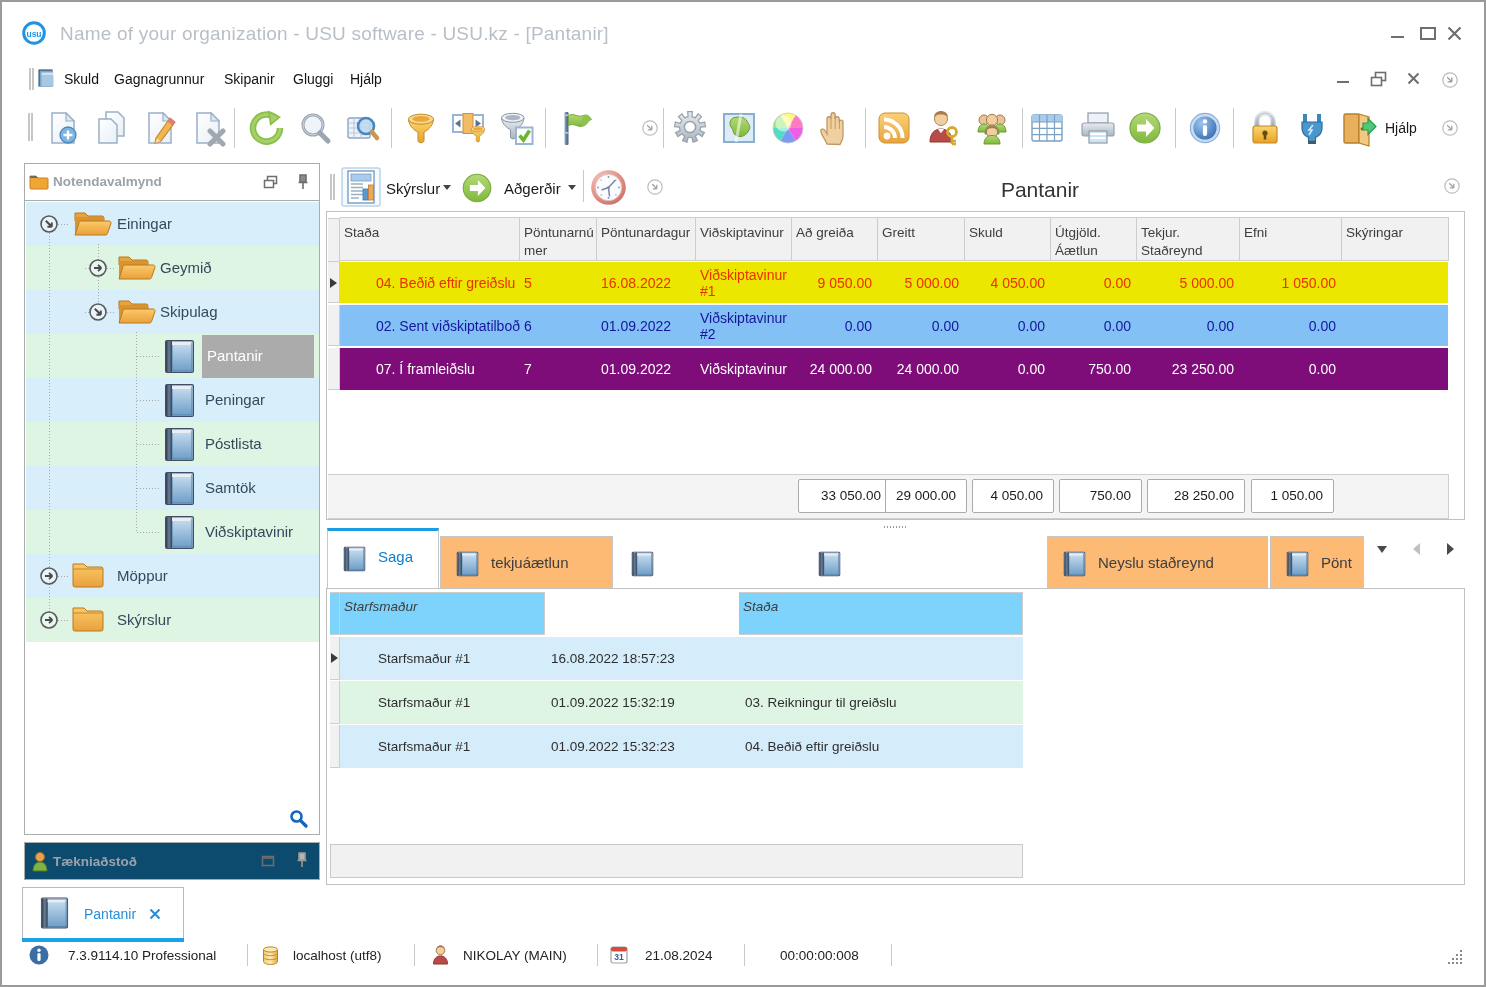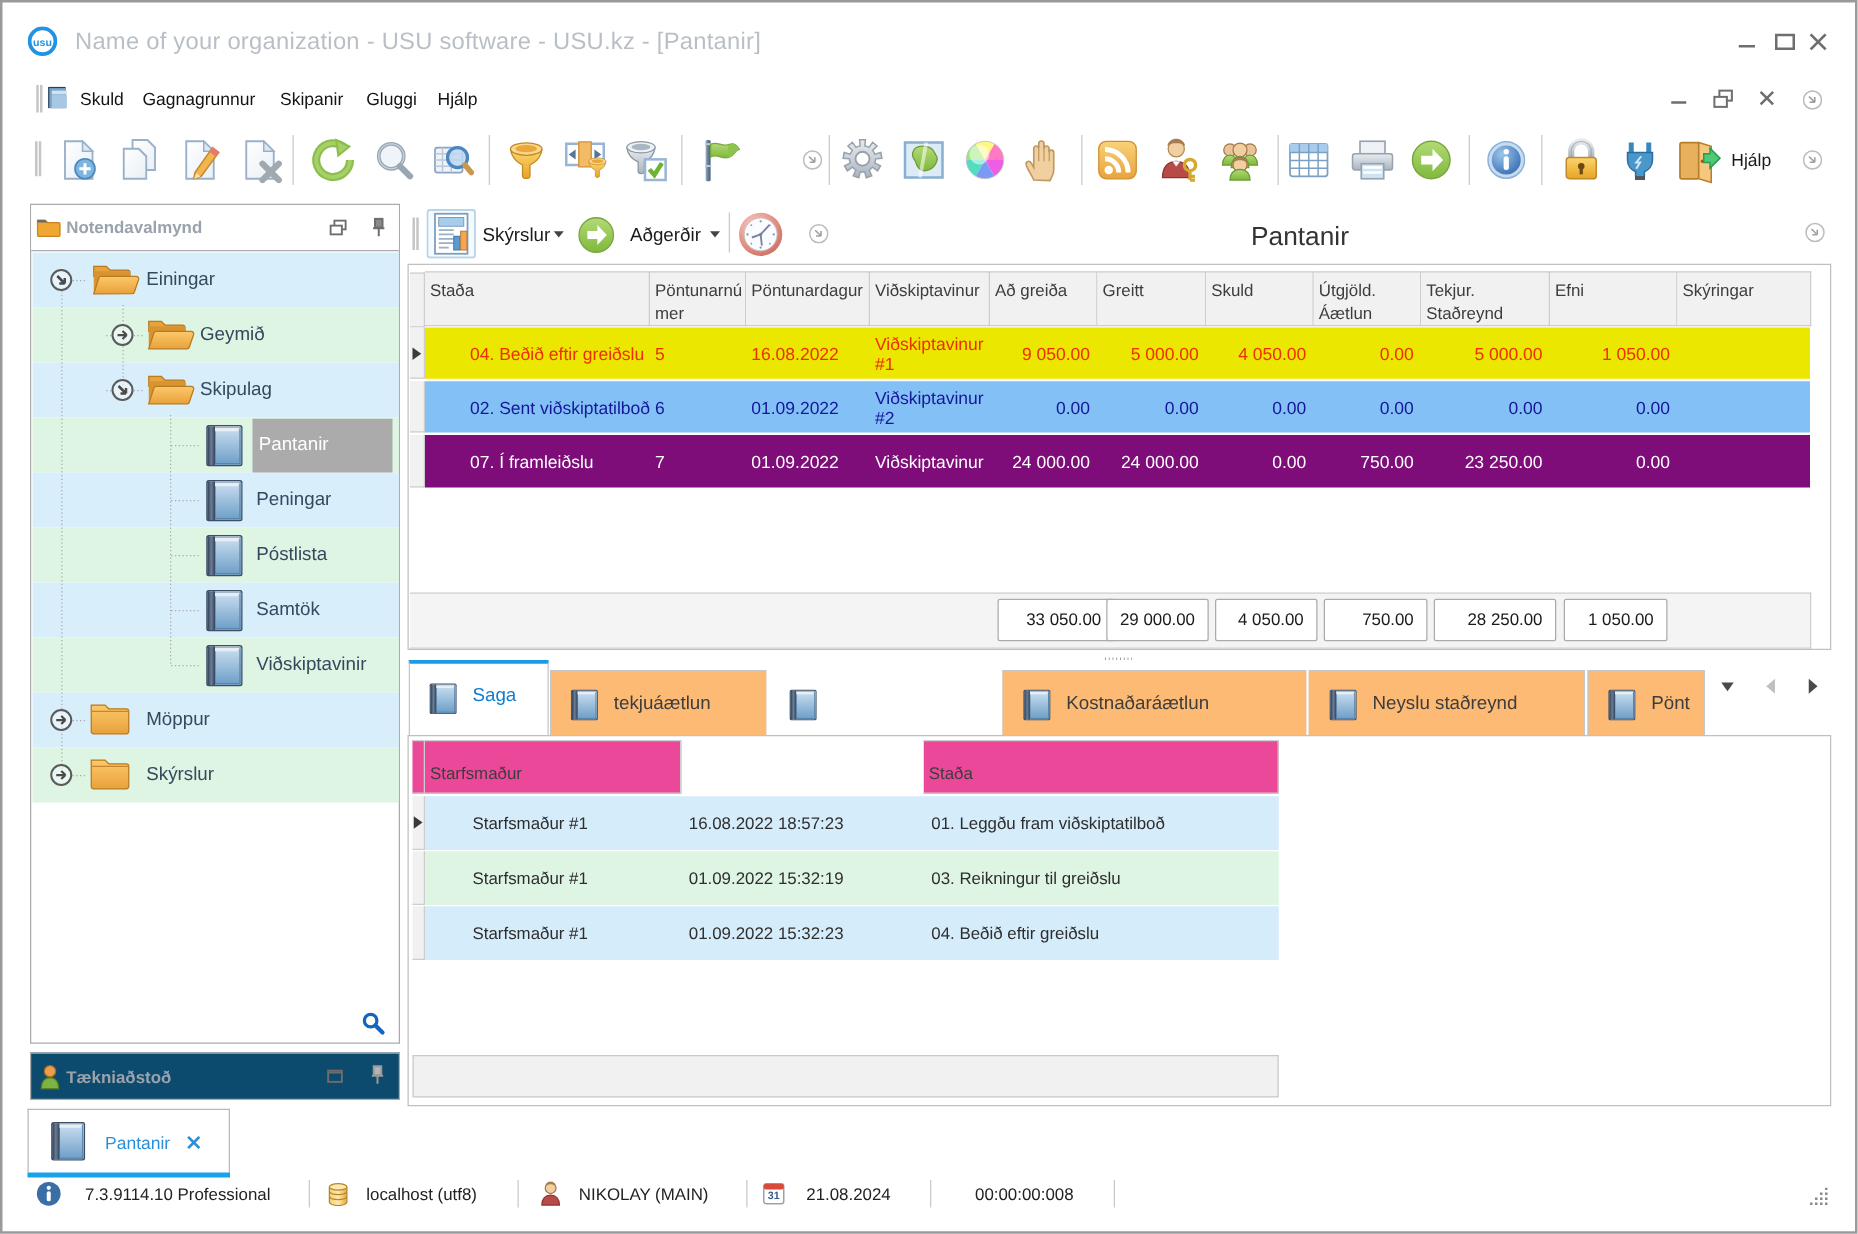--- a/index.html
+++ b/index.html
@@ -36,21 +36,21 @@
 .gcell { position:absolute; top:0; height:100%; display:flex; align-items:center; }
 .num { justify-content:flex-end; padding-right:6px; }
 #sumstrip { position:absolute; left:1px; top:262px; width:1121px; height:45px; background:#f4f4f4; border-top:1px solid #cfcfcf; border-bottom:1px solid #cfcfcf; border-right:1px solid #cfcfcf; }
 .sbox { position:absolute; top:267px; height:34px; background:#fff; border:1px solid #ababab; border-radius:2px; font-size:13.5px; color:#1a1a1a; text-align:right; padding:8px 10px 0 0; }
 
 .tab { position:absolute; top:536px; height:55px; background:#fdba74; border:1px solid #c6c6c6; font-size:15px; color:#3d3d3d; }
 .tab .tx { position:absolute; top:17px; }
 #tabactive { position:absolute; top:528px; height:60px; background:#fff; border:1px solid #c6c6c6; border-top:3px solid #199ce3; border-bottom:none; font-size:15px; color:#0d7ed2; z-index:3; }
 
 #bpanel { position:absolute; left:326px; top:588px; width:1139px; height:297px; border:1px solid #c0c0c0; background:#fff; }
-.bh { position:absolute; top:3px; height:43px; background:#ec4899; border:1px solid #cdcdcd; border-left:none; font-size:13.5px; color:#3d3d3d; padding:18px 0 0 4px; }
+.bh { position:absolute; top:3px; height:43px; background:#7dd3fc; border:1px solid #cdcdcd; border-left:none; font-size:13.5px; color:#3d3d3d; padding:6px 0 0 4px;font-style:italic; }
 .brow { position:absolute; left:13px; width:683px; height:43px; font-size:13.5px; color:#2e2e2e; }
 #bfoot { position:absolute; left:3px; top:255px; width:693px; height:34px; background:#f1f1f1; border:1px solid #c9c9c9; }
 
 #doctab { position:absolute; left:22px; top:887px; width:162px; height:51px; background:#fff; border:1px solid #b9b9b9; border-bottom:none; }
 #docline { position:absolute; left:22px; top:938px; width:162px; height:4px; background:#19a2ec; }
 .stx { position:absolute; top:948px; font-size:13.5px; color:#222; }
 .ssep { position:absolute; top:944px; width:1px; height:22px; background:#c9c9c9; }
 </style>
 </head>
 <body>
@@ -699,23 +699,20 @@
           <stop offset="0.5" stop-color="#6a7e96"></stop>
           <stop offset="1" stop-color="#33445c"></stop>
         </linearGradient>
 </defs>
 <rect x="1" y="1" width="29" height="33" rx="2" fill="#3d4e66"></rect>
       <rect x="2" y="2" width="27" height="31" rx="1.5" fill="url(#bkgG)"></rect>
 <rect x="8" y="3" width="20" height="29" fill="url(#bkcG)" stroke="#5580a8" stroke-width="1"></rect>
 <path d="M3 3 h25 l-2 3 h-21 z" fill="#e8eef4"></path>
       <rect x="2" y="2" width="6" height="31" fill="url(#bksG)"></rect>
     </svg>
-<div class="tab" style="left:802px;width:243px">
-      <span class="tx" style="left:50px">Kostnaðaráætlun</span>
-    </div>
 <svg class="abs" style="left:818px;top:551px" width="23" height="26" viewBox="0 0 31 35">
 <defs>
 <linearGradient id="bkgG" x1="0" y1="0" x2="0" y2="1">
           <stop offset="0" stop-color="#d8e6f2"></stop>
           <stop offset="1" stop-color="#88aed0"></stop>
         </linearGradient>
 <linearGradient id="bkcG" x1="0" y1="0" x2="0" y2="1">
           <stop offset="0" stop-color="#cadff0"></stop>
           <stop offset="1" stop-color="#6f9fc8"></stop>
         </linearGradient>
@@ -788,21 +785,20 @@
       <div class="bh" style="left:3px;top:3px;width:10px;border-right:1px solid #cdcdcd"></div>
 <div class="bh" style="left:13px;width:205px">Starfsmaður</div>
 <div class="bh" style="left:412px;width:284px">Staða</div>
 <div style="position:absolute;left:3px;top:48px;width:10px;height:43px;background:#f1f1f1;border-right:1px solid #cdcdcd;border-bottom:1px solid #cdcdcd"></div>
 <div style="position:absolute;left:3px;top:92px;width:10px;height:43px;background:#f1f1f1;border-right:1px solid #cdcdcd;border-bottom:1px solid #cdcdcd"></div>
 <div style="position:absolute;left:3px;top:136px;width:10px;height:43px;background:#f1f1f1;border-right:1px solid #cdcdcd;border-bottom:1px solid #cdcdcd"></div>
 <div style="position:absolute;left:4px;top:64px;width:0;height:0;border-top:5px solid transparent;border-bottom:5px solid transparent;border-left:7px solid #3a3a3a"></div>
 <div class="brow" style="top:48px;background:#d5ecfb">
         <div class="gcell" style="left:0px;width:205px;padding-left:38px;">Starfsmaður #1</div>
         <div class="gcell " style="left:205px;width:194px;padding-left:6px;">16.08.2022 18:57:23</div>
-        <div class="gcell " style="left:399px;width:284px;padding-left:6px;">01. Leggðu fram viðskiptatilboð</div>
       </div>
 <div class="brow" style="top:92px;background:#def5e3">
         <div class="gcell" style="left:0px;width:205px;padding-left:38px;">Starfsmaður #1</div>
         <div class="gcell " style="left:205px;width:194px;padding-left:6px;">01.09.2022 15:32:19</div>
         <div class="gcell " style="left:399px;width:284px;padding-left:6px;">03. Reikningur til greiðslu</div>
       </div>
 <div class="brow" style="top:136px;background:#d5ecfb">
         <div class="gcell" style="left:0px;width:205px;padding-left:38px;">Starfsmaður #1</div>
         <div class="gcell " style="left:205px;width:194px;padding-left:6px;">01.09.2022 15:32:23</div>
         <div class="gcell " style="left:399px;width:284px;padding-left:6px;">04. Beðið eftir greiðslu</div>

